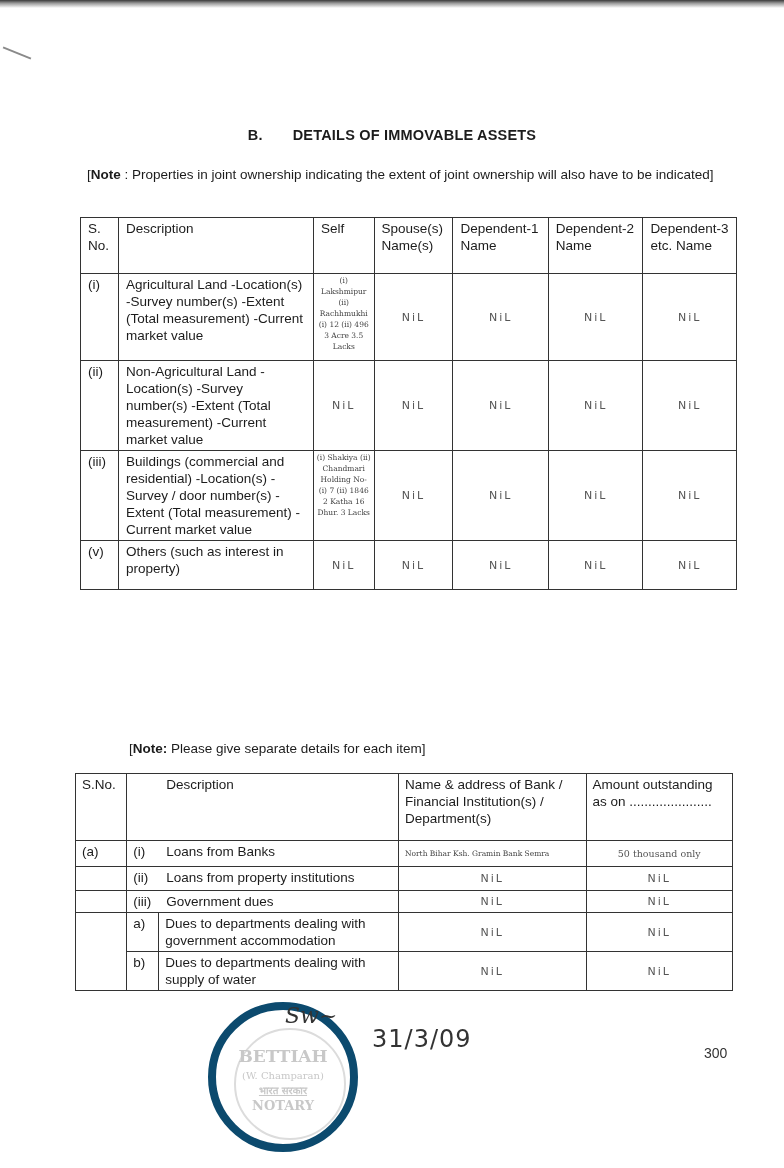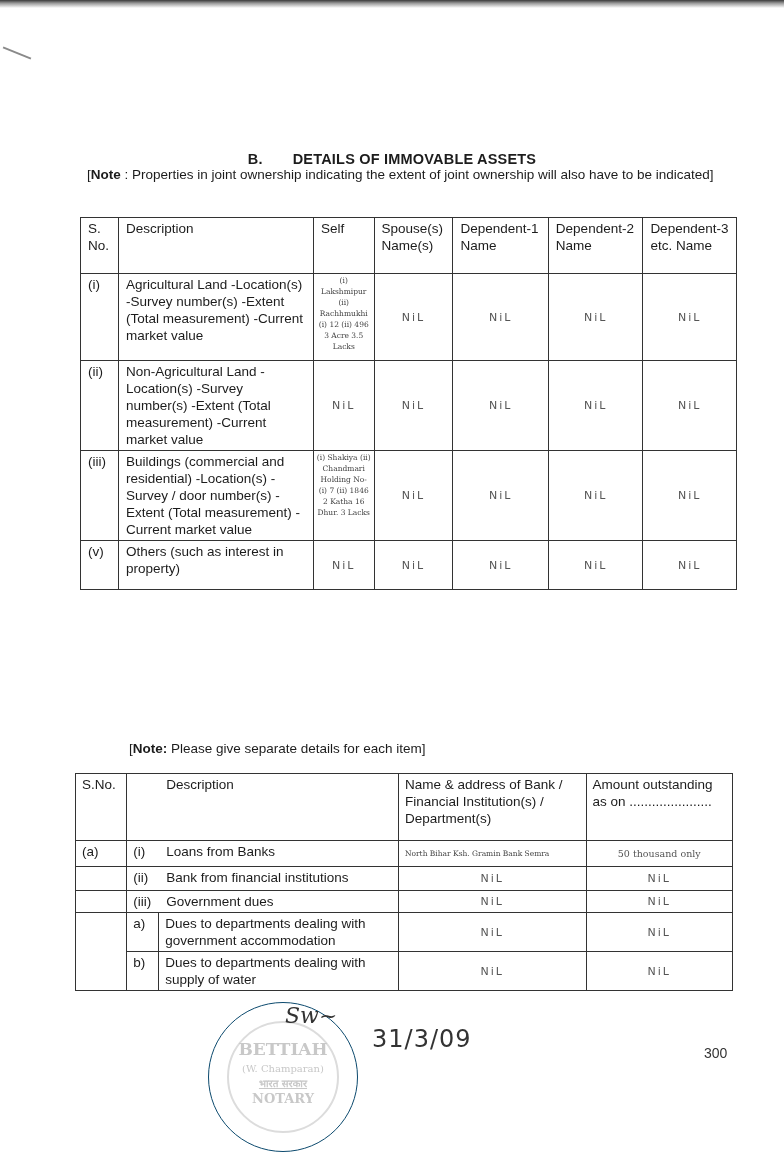--- a/index.html
+++ b/index.html
@@ -10,21 +10,21 @@
   }
   .scan-top {
     position: absolute; left: 0; top: 0; width: 784px; height: 8px;
     background: linear-gradient(to bottom, #3a3a3a 0%, #9a9a9a 40%, #ffffff 100%);
   }
   .scan-mark {
     position: absolute; left: 2px; top: 52px; width: 30px; height: 2px;
     background: #8a8a8a; transform: rotate(22deg);
   }
   .title {
-    position: absolute; top: 151px; left: 0; width: 784px; text-align: center;
+    position: absolute; top: 127px; left: 0; width: 784px; text-align: center;
     font-weight: bold; font-size: 14.5px; letter-spacing: 0.2px;
   }
   .title .lbl { display: inline-block; margin-right: 30px; }
   .note1 {
     position: absolute; top: 165px; left: 87px; width: 648px;
     font-size: 13.5px; line-height: 19px; text-align: justify;
   }
   .bold { font-weight: bold; }
 
   table { border-collapse: collapse; position: absolute; }
@@ -58,21 +58,21 @@
   .t2 .c0 { width: 38px; } .t2 .c1 { width: 19px; } .t2 .c2 { width: 226px; }
   .t2 .c3 { width: 174px; } .t2 .c4 { width: 133px; }
   .t2 .h { height: 67px; }
   .t2 .ra { height: 26px; } .t2 .rb { height: 24px; } .t2 .rc { height: 22px; }
   .t2 .rd { height: 32px; } .t2 .re { height: 34px; }
   .t2 .bank-hw { font-size: 7.5px; letter-spacing: 0; text-align: left; line-height: 10px; font-family: "DejaVu Serif", serif; color: #444; }
   .t2 .amt-hw { font-size: 9.5px; letter-spacing: 0; font-family: "DejaVu Serif", serif; color: #555; }
 
   .stamp {
     position: absolute; left: 208px; top: 1002px; width: 150px; height: 150px;
-    border-radius: 50%; border: 1px solid #0c4a6e; box-sizing: border-box;
+    border-radius: 50%; border: 8px solid #0c4a6e; box-sizing: border-box;
     color: #c8c8c8; text-align: center; font-family: "DejaVu Serif", serif;
   }
   .stamp .inner {
     position: absolute; left: 18px; top: 18px; width: 108px; height: 108px;
     border-radius: 50%; border: 2px solid #dcdcdc;
   }
   .stamp .s1 { position: absolute; top: 36px; width: 100%; font-size: 17px; font-weight: bold; }
   .stamp .s2 { position: absolute; top: 60px; width: 100%; font-size: 10px; }
   .stamp .s3 { position: absolute; top: 73px; width: 100%; font-size: 10px; font-weight: bold; text-decoration: underline; }
   .stamp .s4 { position: absolute; top: 88px; width: 100%; font-size: 13px; font-weight: bold; }
@@ -164,21 +164,21 @@
     <td class="c4">Amount outstanding as on ......................</td>
   </tr>
   <tr class="ra">
     <td>(a)</td>
     <td colspan="2"><span style="display:inline-block;width:33px">(i)</span><span>Loans from Banks</span></td>
     <td class="hw bank-hw">North Bihar Ksh. Gramin Bank Semra</td>
     <td class="hw amt-hw">50 thousand only</td>
   </tr>
   <tr class="rb">
     <td></td>
-    <td colspan="2"><span style="display:inline-block;width:33px">(ii)</span><span>Bank from financial institutions</span></td>
+    <td colspan="2"><span style="display:inline-block;width:33px">(ii)</span><span>Loans from property institutions</span></td>
     <td class="hw">NiL</td>
     <td class="hw">NiL</td>
   </tr>
   <tr class="rc">
     <td></td>
     <td colspan="2"><span style="display:inline-block;width:33px">(iii)</span><span>Government dues</span></td>
     <td class="hw">NiL</td>
     <td class="hw">NiL</td>
   </tr>
   <tr class="rd">

